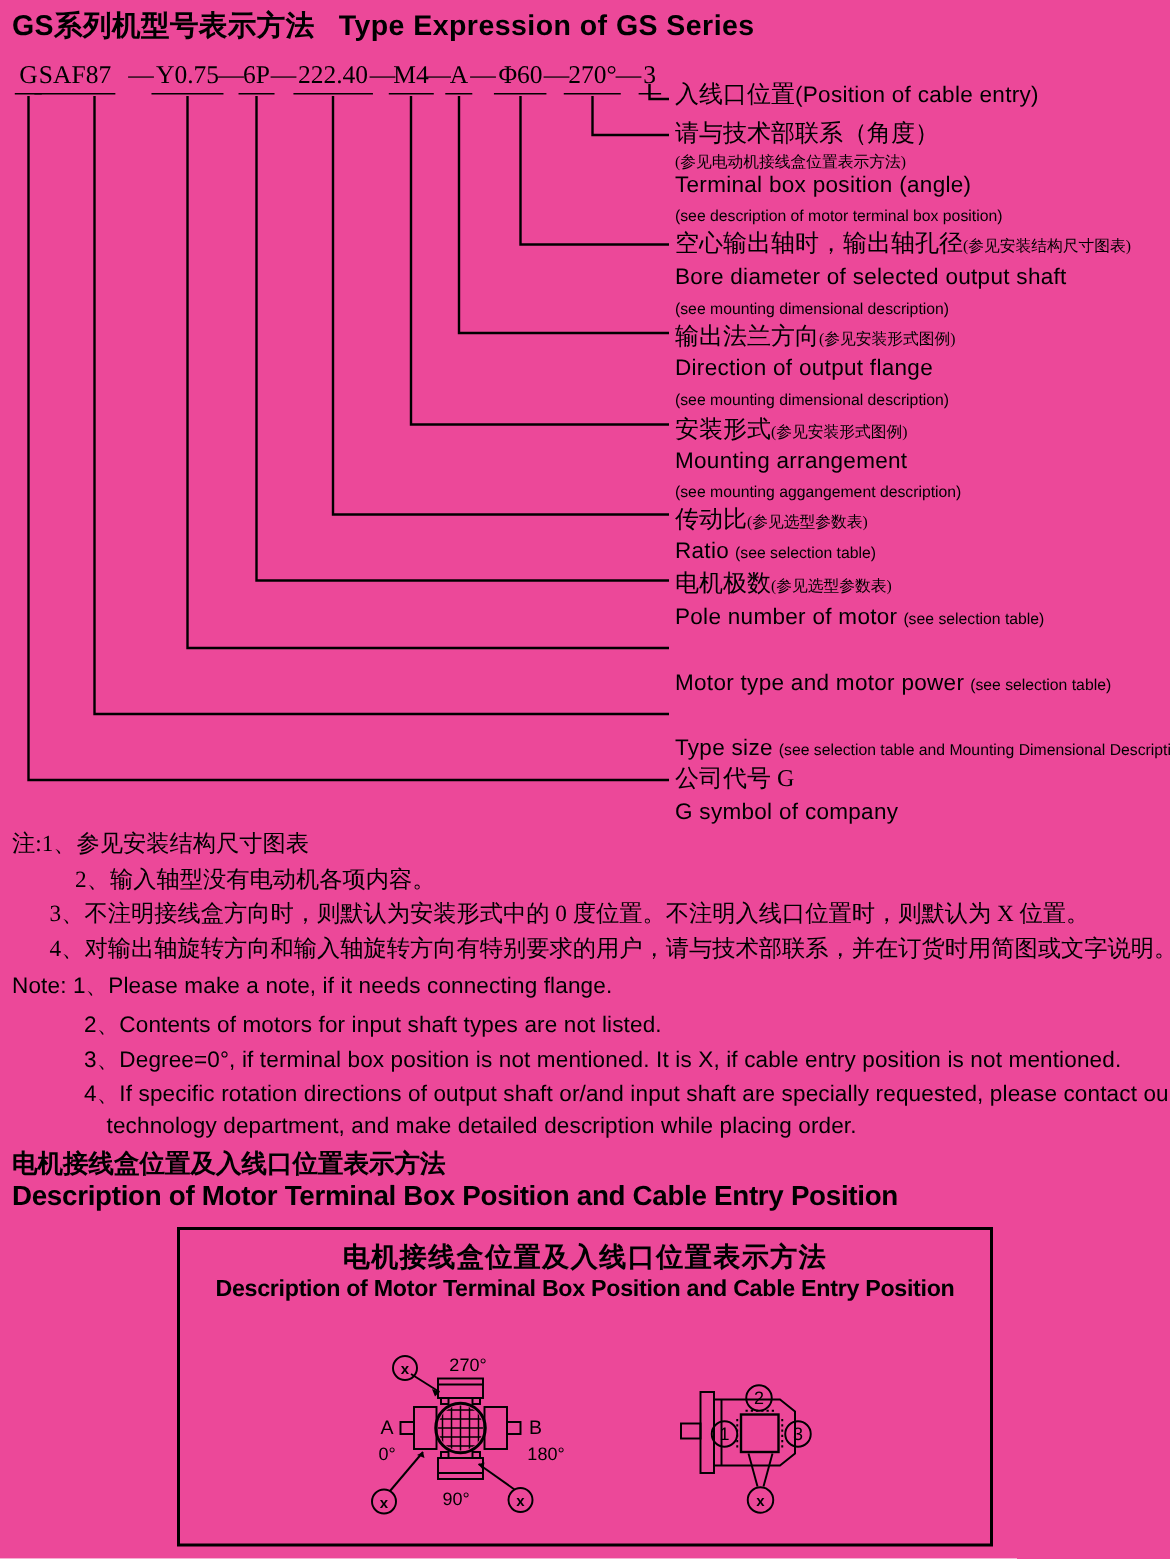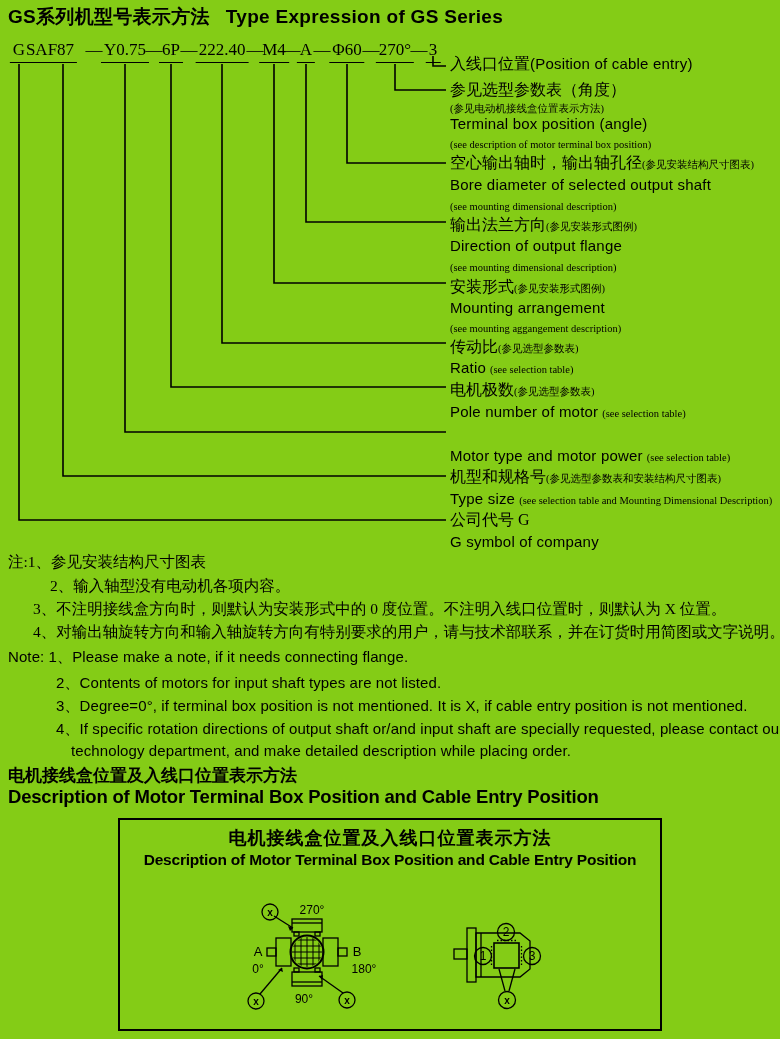--- a/index.html
+++ b/index.html
@@ -1,32 +1,32 @@
 <!DOCTYPE html>
 <html><head>
 <meta charset="utf-8">
 <style>
   html,body{margin:0;padding:0;background:#ffffff;}
-  .page{position:relative;width:780px;height:1039px;background:#84cc16;color:#000;
+  .page{position:relative;width:780px;height:1039px;background:#ec4899;color:#000;
         font-family:"Liberation Serif", serif;overflow:hidden;}
   
   .page-title{position:absolute;left:8px;top:4px;font-family:"Liberation Sans", sans-serif;
               font-weight:bold;font-size:19px;letter-spacing:.3px;white-space:nowrap;}
   .page-title .gap{display:inline-block;width:16px;}
   
   .diagram{position:absolute;left:0;top:40px;width:780px;height:520px;}
   .diagram svg.connectors{position:absolute;left:0;top:0;}
   .codeseg{position:absolute;top:0;transform:translateX(-50%);font-size:17px;
            border-bottom:1.7px solid #000;padding:0 3px 2px;white-space:nowrap;}
   .codedash{position:absolute;top:0;transform:translateX(-50%);font-size:17px;white-space:nowrap;}
   .lbl{position:absolute;left:450px;white-space:nowrap;line-height:20px;}
   .zh{font-size:16px;font-family:"Liberation Serif", serif;}
   .en15{font-size:15px;font-family:"Liberation Sans", sans-serif;letter-spacing:.2px;}
   .smzh{font-size:10.5px;font-family:"Liberation Serif", serif;}
-  .smen{font-size:10.5px;font-family:Liberation Serif, serif;margin-top:12px;}
+  .smen{font-size:10.5px;font-family:Liberation Sans, sans-serif;margin-top:12px;}
   
   .note-line{position:absolute;white-space:nowrap;}
   .nzh{font-size:15.5px;font-family:"Liberation Serif", serif;}
   .nen{font-size:15px;font-family:"Liberation Sans", sans-serif;letter-spacing:.1px;}
   
   .sec-zh{position:absolute;left:8px;top:764px;font-family:"Liberation Sans", sans-serif;
           font-weight:bold;font-size:17px;white-space:nowrap;}
   .sec-en{position:absolute;left:8px;top:786px;font-family:"Liberation Sans", sans-serif;
           font-weight:bold;font-size:18.5px;letter-spacing:-.2px;white-space:nowrap;}
   
@@ -81,39 +81,38 @@
     <span class="codedash" style="left:94px">—</span>
     <span class="codedash" style="left:154px">—</span>
     <span class="codedash" style="left:189px">—</span>
     <span class="codedash" style="left:255px">—</span>
     <span class="codedash" style="left:292px">—</span>
     <span class="codedash" style="left:322px">—</span>
     <span class="codedash" style="left:371px">—</span>
     <span class="codedash" style="left:419px">—</span>
 
     <div class="lbl" style="top:14px"><span class="zh">入线口位置</span><span class="en15">(Position of cable entry)</span></div>
-    <div class="lbl" style="top:40px"><span class="zh">参见选型参数表（角度）</span></div>
+    <div class="lbl" style="top:40px"><span class="zh">请与技术部联系（角度）</span></div>
     <div class="lbl" style="top:57px"><span class="smzh">(参见电动机接线盒位置表示方法)</span></div>
     <div class="lbl" style="top:74px"><span class="en15">Terminal box position (angle)</span></div>
     <div class="lbl" style="top:93px"><span class="smen">(see description of motor terminal box position)</span></div>
     <div class="lbl" style="top:113px"><span class="zh">空心输出轴时，输出轴孔径</span><span class="smzh">(参见安装结构尺寸图表)</span></div>
     <div class="lbl" style="top:135px"><span class="en15">Bore diameter of selected output shaft</span></div>
     <div class="lbl" style="top:155px"><span class="smen">(see mounting dimensional description)</span></div>
     <div class="lbl" style="top:175px"><span class="zh">输出法兰方向</span><span class="smzh">(参见安装形式图例)</span></div>
     <div class="lbl" style="top:196px"><span class="en15">Direction of output flange</span></div>
     <div class="lbl" style="top:216px"><span class="smen">(see mounting dimensional description)</span></div>
     <div class="lbl" style="top:237px"><span class="zh">安装形式</span><span class="smzh">(参见安装形式图例)</span></div>
     <div class="lbl" style="top:258px"><span class="en15">Mounting arrangement</span></div>
     <div class="lbl" style="top:277px"><span class="smen">(see mounting aggangement description)</span></div>
     <div class="lbl" style="top:297px"><span class="zh">传动比</span><span class="smzh">(参见选型参数表)</span></div>
     <div class="lbl" style="top:318px"><span class="en15">Ratio</span> <span class="smen">(see selection table)</span></div>
     <div class="lbl" style="top:340px"><span class="zh">电机极数</span><span class="smzh">(参见选型参数表)</span></div>
     <div class="lbl" style="top:362px"><span class="en15">Pole number of motor</span> <span class="smen">(see selection table)</span></div>
     <div class="lbl" style="top:406px"><span class="en15">Motor type and motor power</span> <span class="smen">(see selection table)</span></div>
-    <div class="lbl" style="top:427px"><span class="zh">机型和规格号</span><span class="smzh">(参见选型参数表和安装结构尺寸图表)</span></div>
     <div class="lbl" style="top:449px"><span class="en15">Type size</span> <span class="smen">(see selection table and Mounting Dimensional Description)</span></div>
     <div class="lbl" style="top:470px"><span class="zh">公司代号 G</span></div>
     <div class="lbl" style="top:492px"><span class="en15">G symbol of company</span></div>
   </div>
 
   <div class="note-line nzh" style="left:8px;top:552px">注:1、参见安装结构尺寸图表</div>
   <div class="note-line nzh" style="left:50px;top:576px">2、输入轴型没有电动机各项内容。</div>
   <div class="note-line nzh" style="left:33px;top:599px">3、不注明接线盒方向时，则默认为安装形式中的 0 度位置。不注明入线口位置时，则默认为 X 位置。</div>
   <div class="note-line nzh" style="left:33px;top:622px">4、对输出轴旋转方向和输入轴旋转方向有特别要求的用户，请与技术部联系，并在订货时用简图或文字说明。</div>
 

